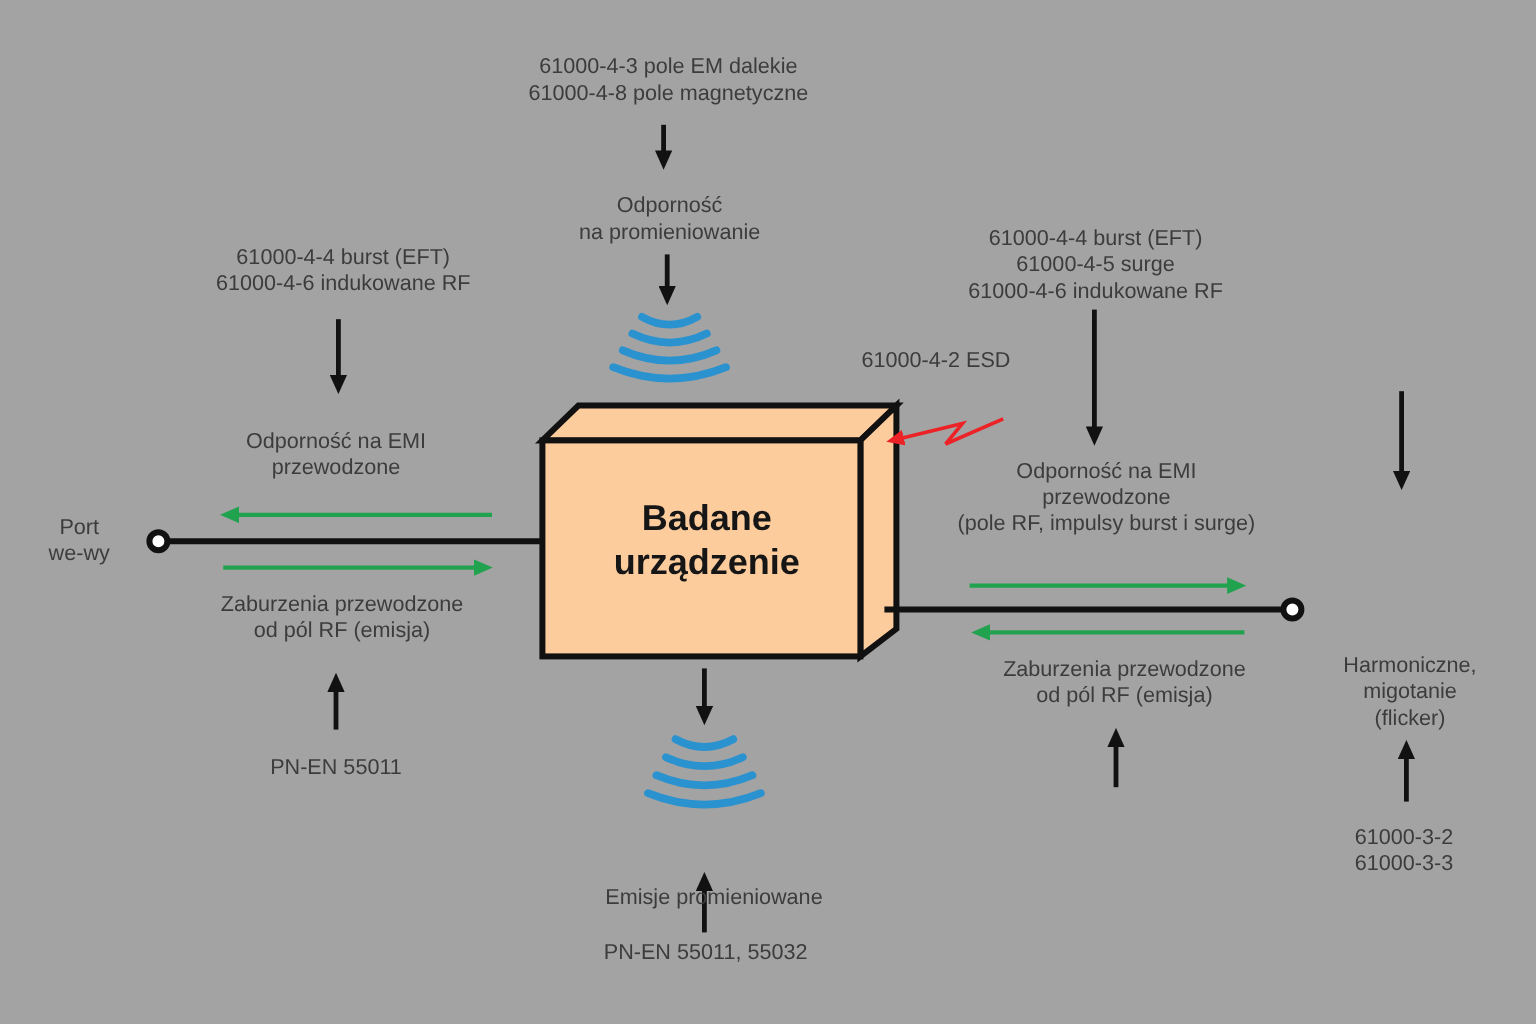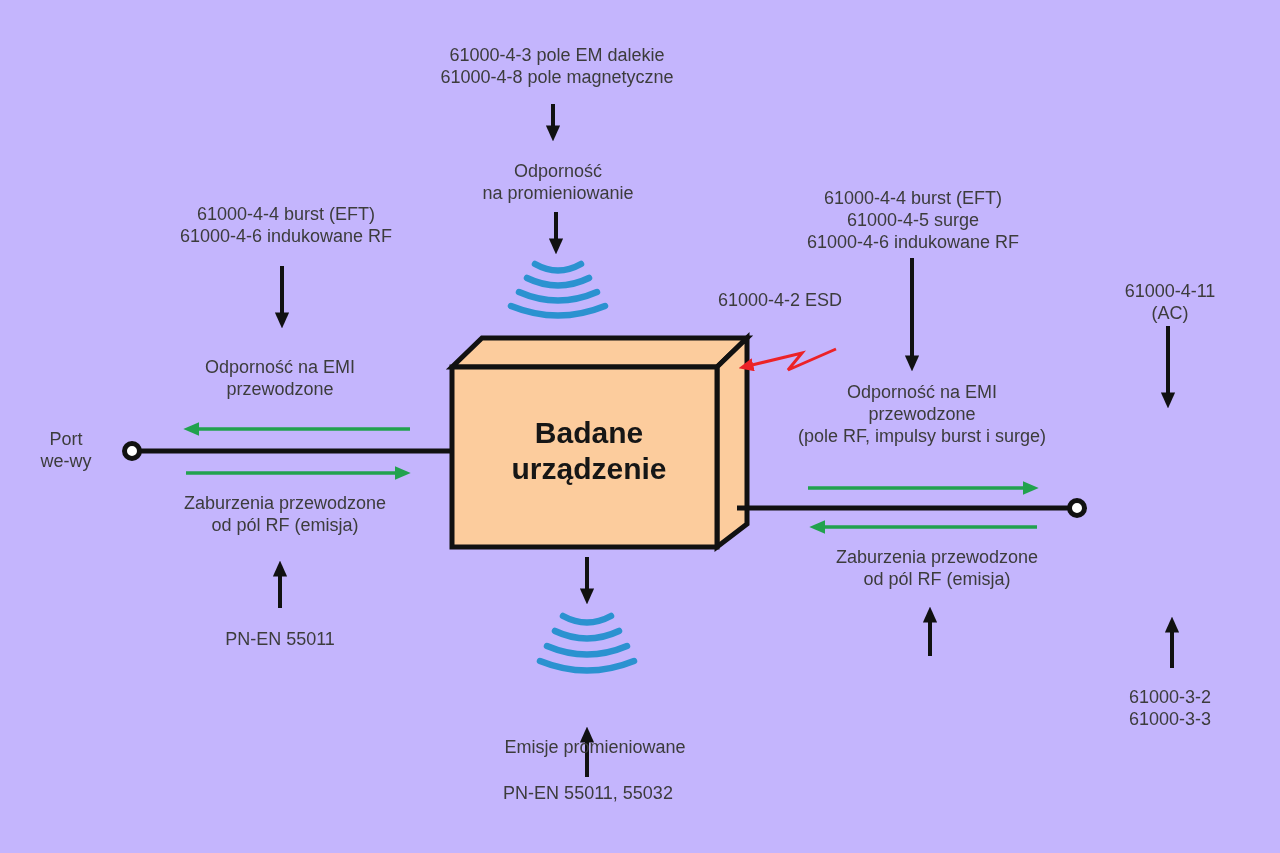--- a/index.html
+++ b/index.html
@@ -1,21 +1,21 @@
 <!DOCTYPE html>
 <html style="--box-fill: #FCCC9D; --green: #21A24E; --blue: #2B92D0; --red: #EC2227; --ink: #111111; --text: #3C3C3C;"><head>
 <meta charset="utf-8">
 <style>
   :root{
     --box-fill:#FCCC9D; --green:#21A24E; --blue:#2B92D0;
     --red:#EC2227; --ink:#111111; --text:#3C3C3C;
   }
   html,body{margin:0;padding:0;background:#ffffff;}
   .stage{
-    position:relative;width:1280px;height:853px;background:#c4b5fd;
+    position:relative;width:1280px;height:853px;background:#a3a3a3;
     font-family:"Liberation Sans","DejaVu Sans",sans-serif;overflow:hidden;
   }
   .svg-layer{position:absolute;left:0;top:0;width:1280px;height:853px;}
   .label{
     position:absolute;transform:translate(-50%,-50%);
     white-space:pre-line;text-align:center;color:var(--text);
     font-size:18px;line-height:22px;
   }
   .dut-title{
     font-weight:bold;font-size:30px;line-height:36px;color:#161616;
@@ -152,20 +152,22 @@
 
   <div class="label" style="left:913px;top:220px;">61000-4-4 burst (EFT)
 61000-4-5 surge
 61000-4-6 indukowane RF</div>
   <div class="label" style="left:922px;top:414px;">Odporność na EMI
 przewodzone
 (pole RF, impulsy burst i surge)</div>
   <div class="label" style="left:937px;top:568px;">Zaburzenia przewodzone
 od pól RF (emisja)</div>
 
-  <div class="label" style="left:1170px;top:302px;">61000-4-11 (AC)</div>
+  <div class="label" style="left:1175px;top:576px;">Harmoniczne,
+migotanie
+(flicker)</div>
   <div class="label" style="left:1170px;top:708px;">61000-3-2
 61000-3-3</div>
 
   <div class="label" style="left:595px;top:708px;margin-top:39px;">Emisje promieniowane</div>
   <div class="label" style="left:588px;top:793px;">PN-EN 55011, 55032</div>
 
 </div>
 
 </body></html>

